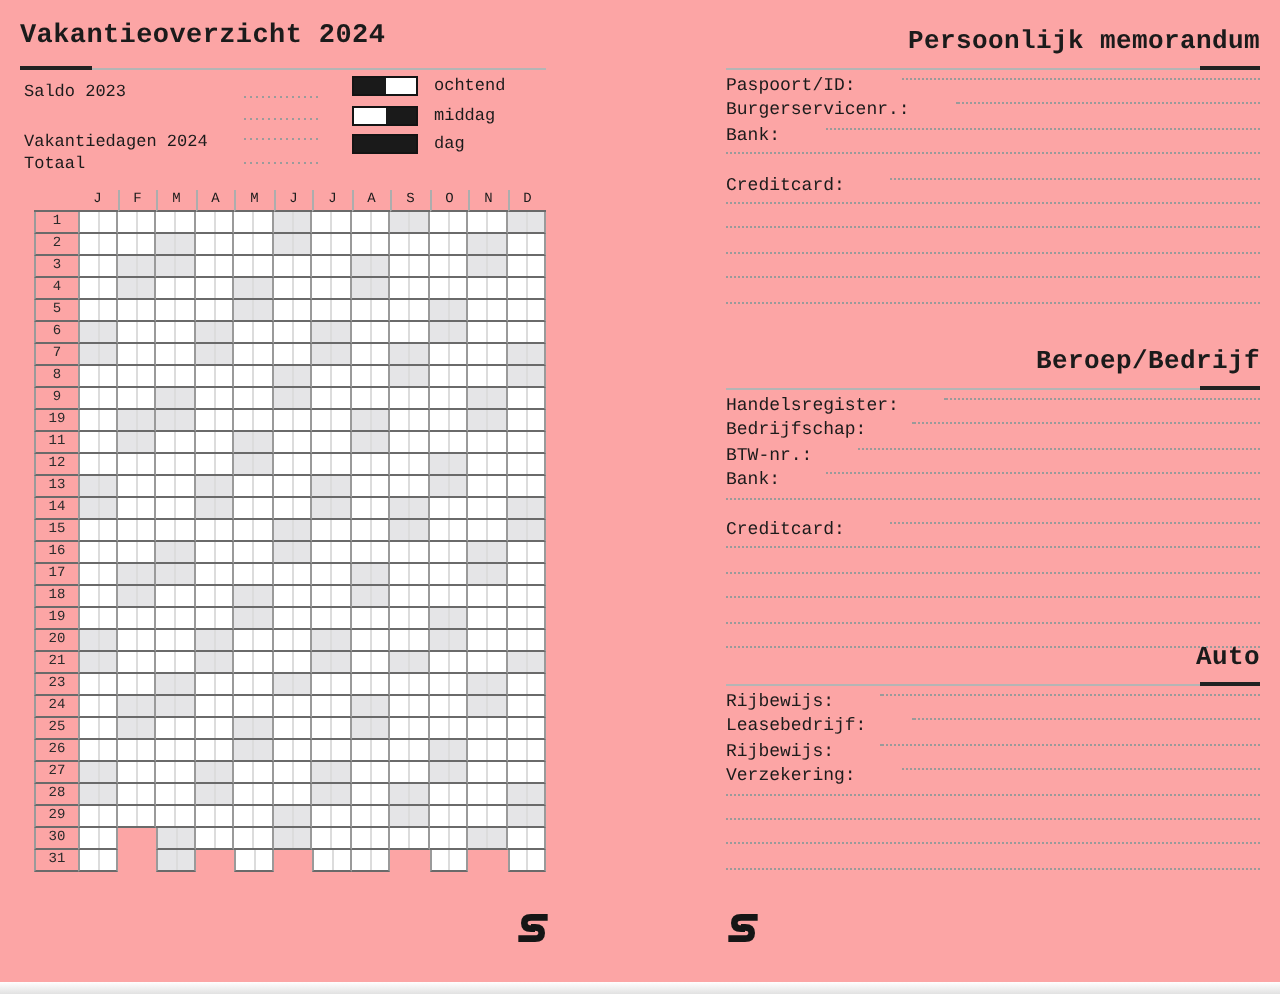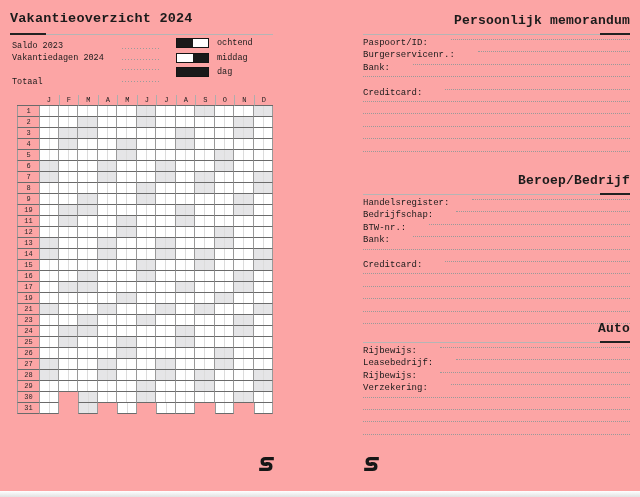--- a/index.html
+++ b/index.html
@@ -8,21 +8,21 @@
   .bottom-shade{position:absolute;left:0;right:0;bottom:0;height:6px;
           background:linear-gradient(#ffffff,#e2e2e2);}
 
   
   .page-left{position:absolute;left:10px;top:8px;width:263px;height:482px;}
   .lp-title{position:absolute;left:0;top:3px;font-size:13.5px;font-weight:bold;letter-spacing:.2px;}
   .lp-rule{position:absolute;left:0;top:26px;width:263px;height:1px;background:#b5b5b5;}
   .lp-rule::before{content:"";position:absolute;left:0;top:-1px;width:36px;height:2px;background:#222;}
 
   .lp-lab{position:absolute;left:2px;font-size:8.5px;line-height:10px;}
-  .lab-saldo{top:33px;} .lab-vak{top:45px;} .lab-tot{top:69px;}
+  .lab-saldo{top:33px;} .lab-vak{top:58px;} .lab-tot{top:69px;}
   .dotline{position:absolute;left:112px;width:38px;height:1px;
            background-image:repeating-linear-gradient(to right,#9b9b9b 0 1px,transparent 1px 3px);}
   .dl-1{top:40px;} .dl-2{top:51px;} .dl-3{top:61px;} .dl-4{top:73px;}
 
   .legend{position:absolute;left:166px;top:30px;}
   .legend-row{display:flex;align-items:flex-end;height:10px;margin-bottom:4.5px;}
   .lbox{width:31px;height:8px;border:1px solid #141414;position:relative;background:#fff;flex:0 0 auto;}
   .lbox .fill{position:absolute;top:0;bottom:0;background:#1a1a1a;}
   .lbox.half-left .fill{left:0;width:50%;}
   .lbox.half-right .fill{right:0;width:50%;}
@@ -367,28 +367,58 @@
           <div class="mcol cell"></div>
           <div class="mcol cell"></div>
           <div class="mcol cell"></div>
           <div class="mcol cell we"></div>
           <div class="mcol cell"></div>
           <div class="mcol cell"></div>
           <div class="mcol cell we"></div>
           <div class="mcol cell"></div>
         </div>
         <div class="grid-row">
+          <div class="dcol dnum">18</div>
+          <div class="mcol cell bl"></div>
+          <div class="mcol cell we"></div>
+          <div class="mcol cell"></div>
+          <div class="mcol cell"></div>
+          <div class="mcol cell we"></div>
+          <div class="mcol cell"></div>
+          <div class="mcol cell"></div>
+          <div class="mcol cell we"></div>
+          <div class="mcol cell"></div>
+          <div class="mcol cell"></div>
+          <div class="mcol cell"></div>
+          <div class="mcol cell"></div>
+        </div>
+        <div class="grid-row">
           <div class="dcol dnum">19</div>
           <div class="mcol cell bl"></div>
           <div class="mcol cell"></div>
           <div class="mcol cell"></div>
           <div class="mcol cell"></div>
           <div class="mcol cell we"></div>
           <div class="mcol cell"></div>
           <div class="mcol cell"></div>
+          <div class="mcol cell"></div>
+          <div class="mcol cell"></div>
+          <div class="mcol cell we"></div>
+          <div class="mcol cell"></div>
+          <div class="mcol cell"></div>
+        </div>
+        <div class="grid-row">
+          <div class="dcol dnum">20</div>
+          <div class="mcol cell we bl"></div>
+          <div class="mcol cell"></div>
+          <div class="mcol cell"></div>
+          <div class="mcol cell we"></div>
+          <div class="mcol cell"></div>
+          <div class="mcol cell"></div>
+          <div class="mcol cell we"></div>
           <div class="mcol cell"></div>
           <div class="mcol cell"></div>
           <div class="mcol cell we"></div>
           <div class="mcol cell"></div>
           <div class="mcol cell"></div>
         </div>
         <div class="grid-row">
           <div class="dcol dnum">21</div>
           <div class="mcol cell we bl"></div>
           <div class="mcol cell"></div>

